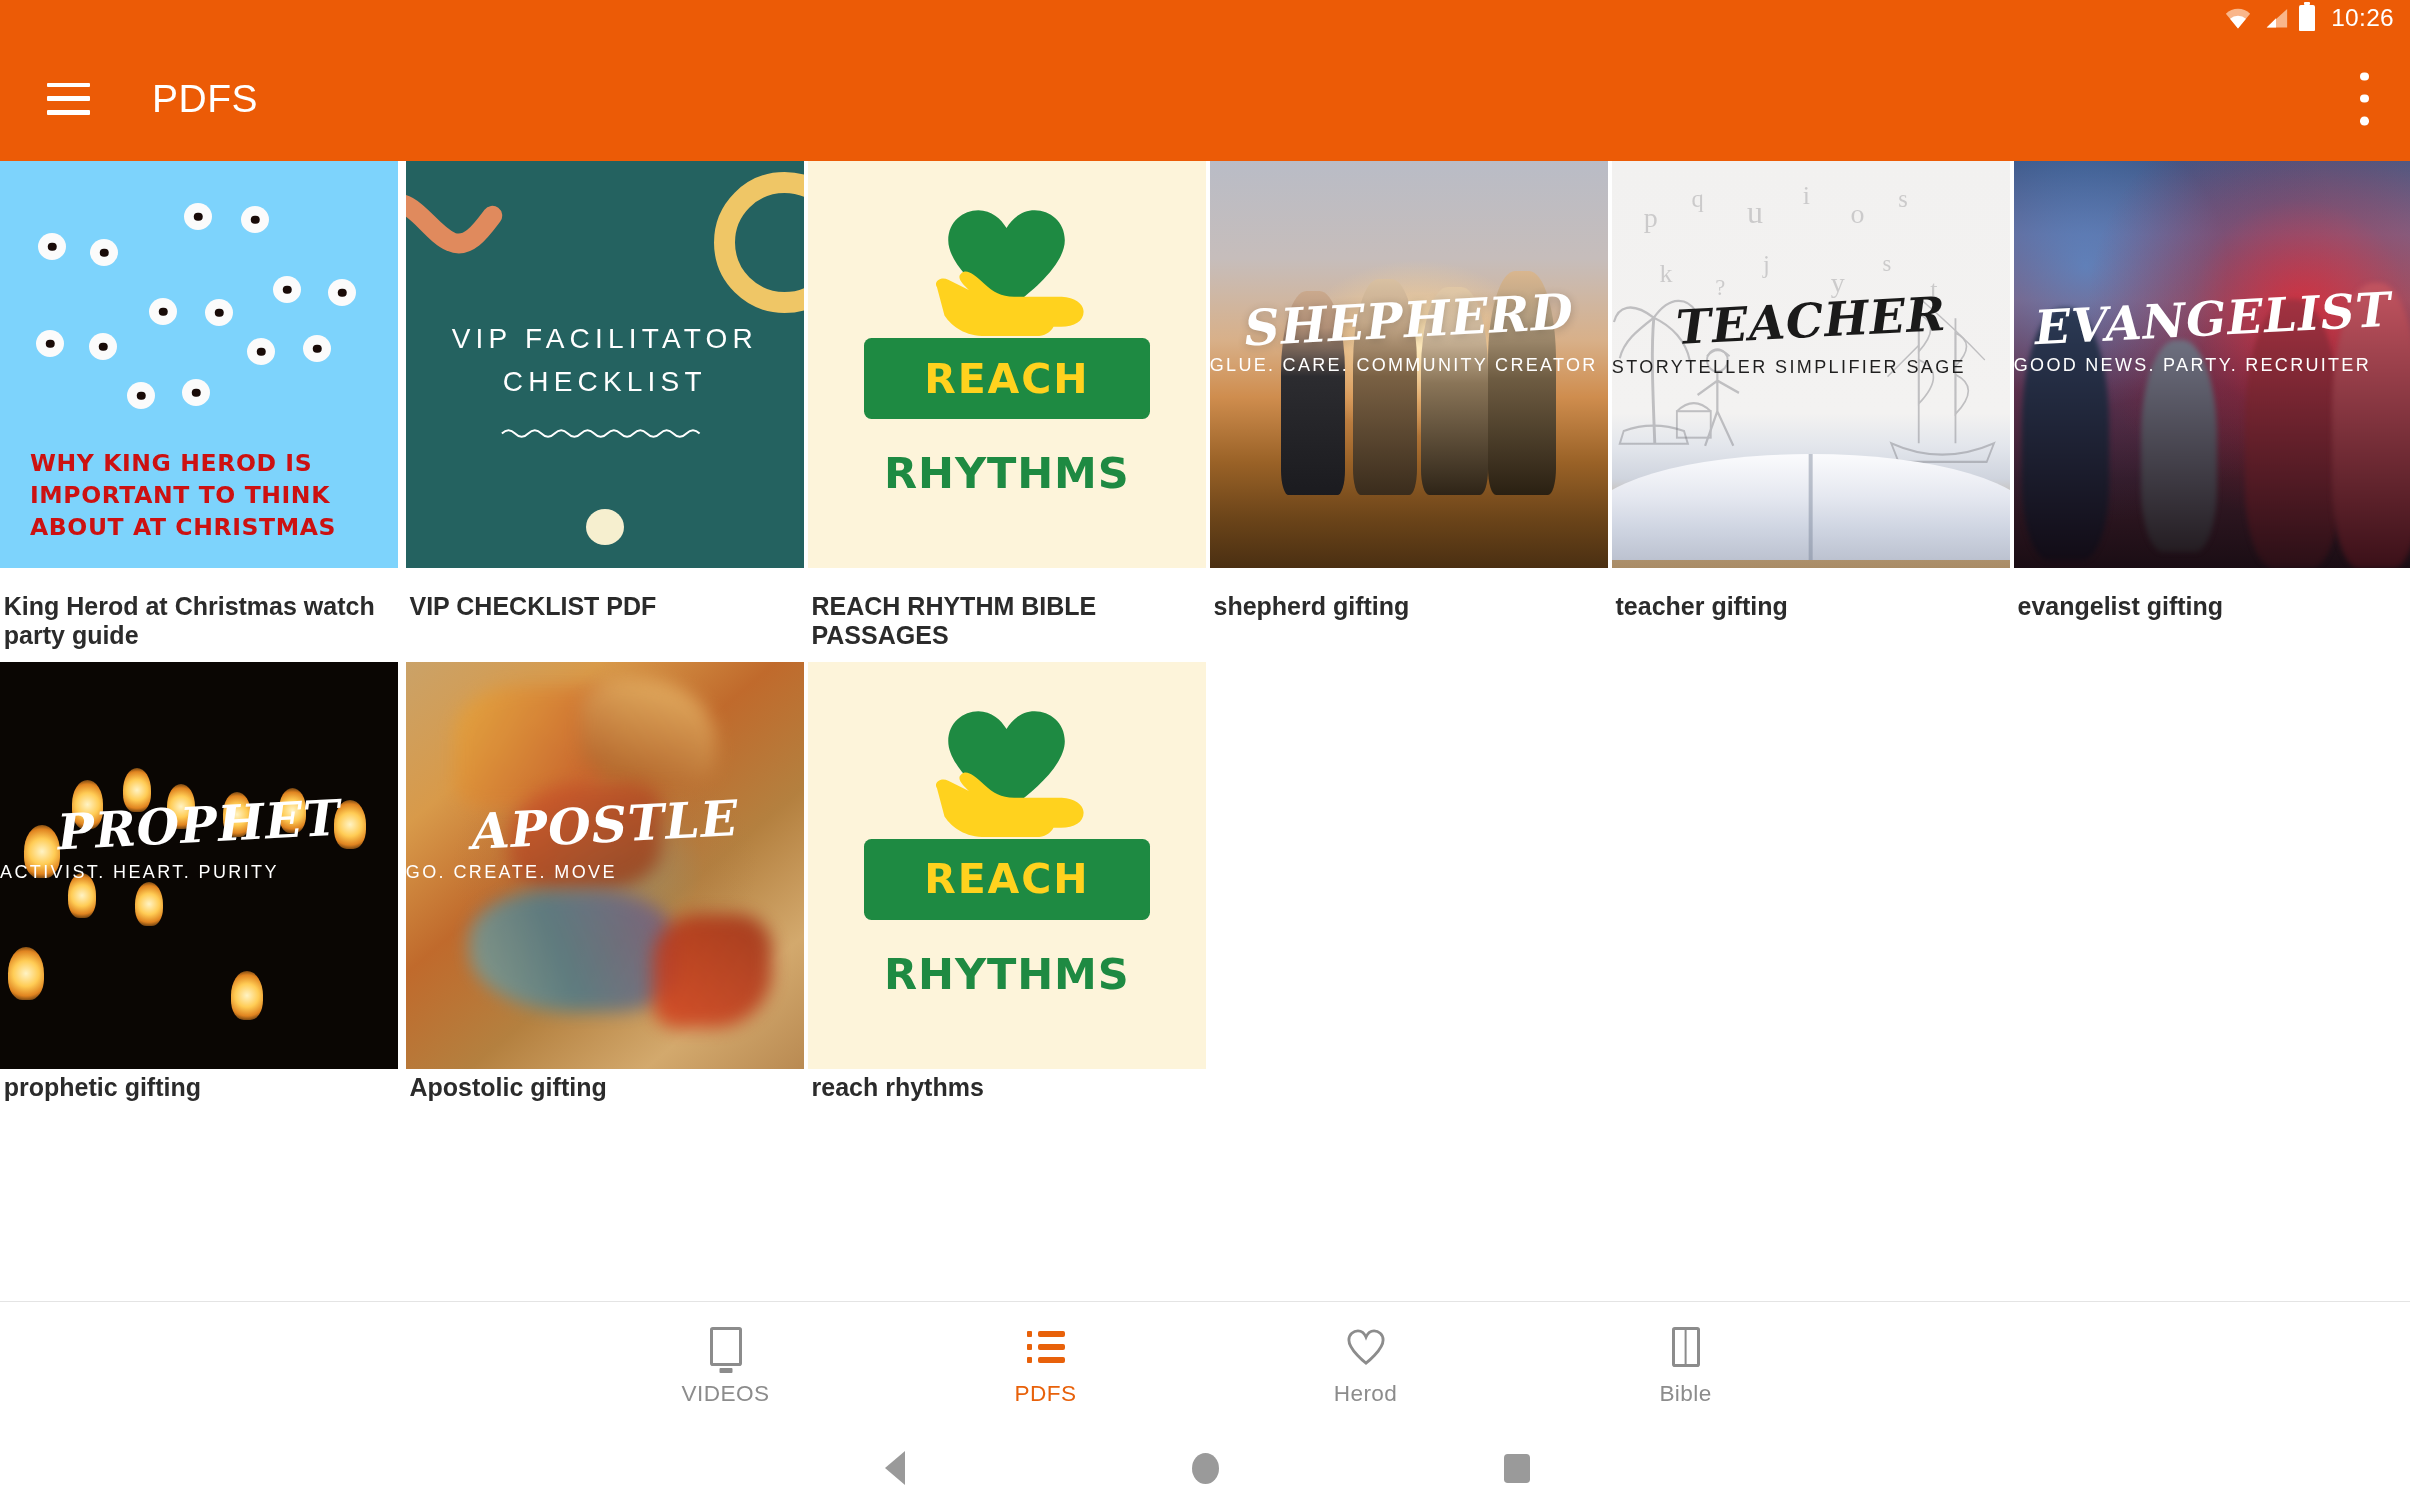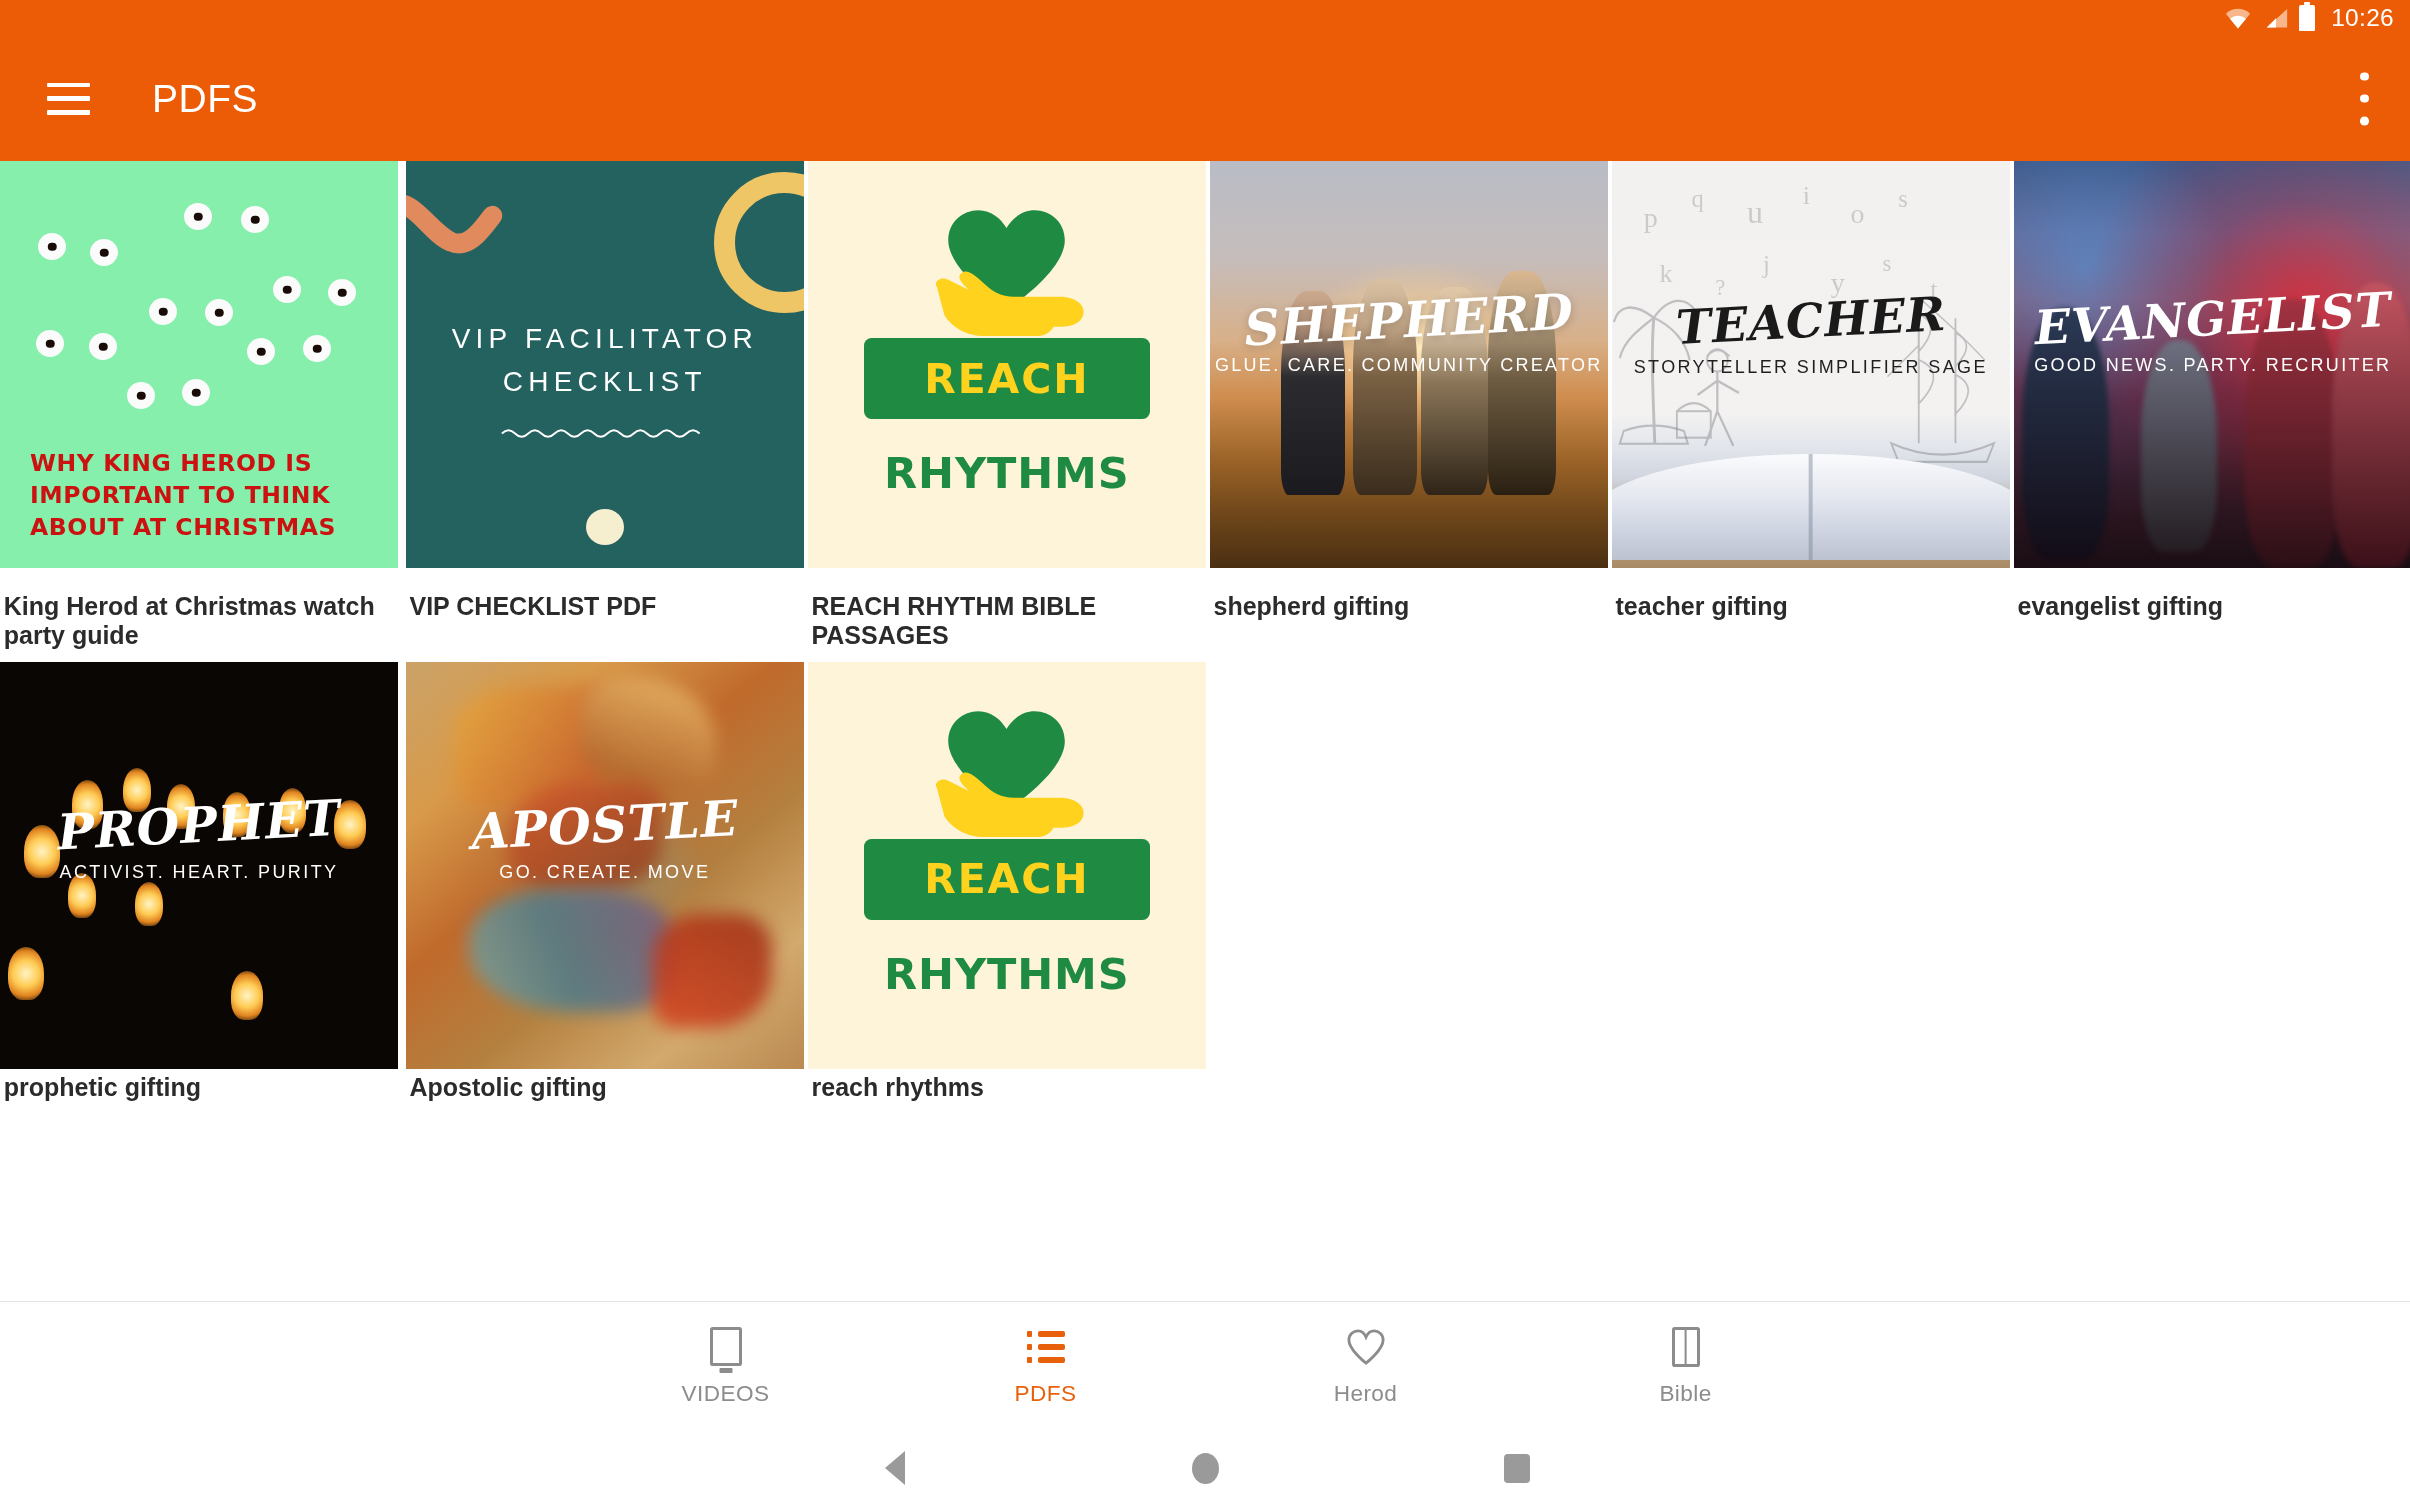--- a/index.html
+++ b/index.html
@@ -77,21 +77,21 @@
     font-size: 25px; font-weight: 700; color: #2b2b2b;
     line-height: 1.18;
     padding: 23.5px 17px 0 3.8px;
     word-wrap: break-word;
   }
   .row-2 .caption { padding-top: 4px; }
   .cell.indent .thumb { margin-left: 3.8px; }
   .cell.indent .caption { padding-left: 7.5px; }
 
   
-  .t-herod { background: #86efac; }
+  .t-herod { background: #7dd3fc; }
   .herod-eye {
     position: absolute; background: #fbfbfb; border-radius: 50%;
     width: 28px; height: 27px;
   }
   .herod-eye:after {
     content: ''; position: absolute; left: 50%; top: 50%;
     transform: translate(-50%,-50%);
     width: 8.5px; height: 8.5px; border-radius: 50%; background: #190B08;
   }
   .herod-text {
@@ -147,21 +147,21 @@
   .photo-bg { position: absolute; inset: 0; }
   .script-title {
     position: absolute; left: 0; right: 0;
     font-family: "DejaVu Serif", serif;
     font-style: italic; font-weight: 700;
     text-align: center; white-space: nowrap;
     transform: rotate(-3deg);
   }
   .script-sub {
     position: absolute; left: 0; right: 0;
-    text-align: center; white-space: nowrap;
+    text-align: left; white-space: nowrap;
     font-family: "Liberation Sans", sans-serif;
     font-weight: 400;
   }
 
   
   .t-shepherd .photo-bg {
     background:
       radial-gradient(ellipse 169px 122px at 52% 46%, rgba(255,236,190,0.95) 0%, rgba(255,215,150,0.35) 45%, rgba(255,215,150,0) 72%),
       linear-gradient(to bottom, #b9bcc6 0%, #c6bdbb 24%, #d8b089 44%, #cf8d4e 58%, #9a6227 74%, #6b4419 88%, #4a2f12 100%);
   }

